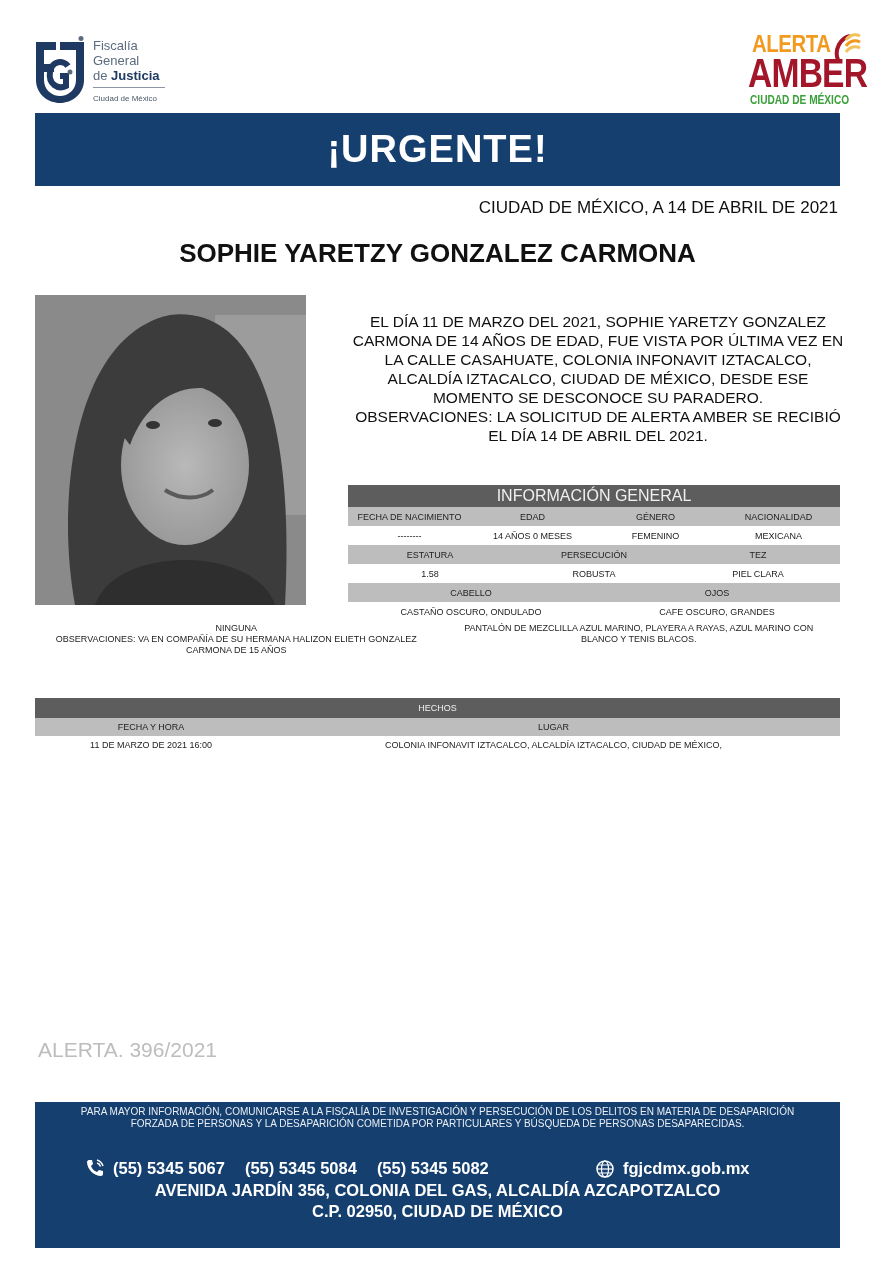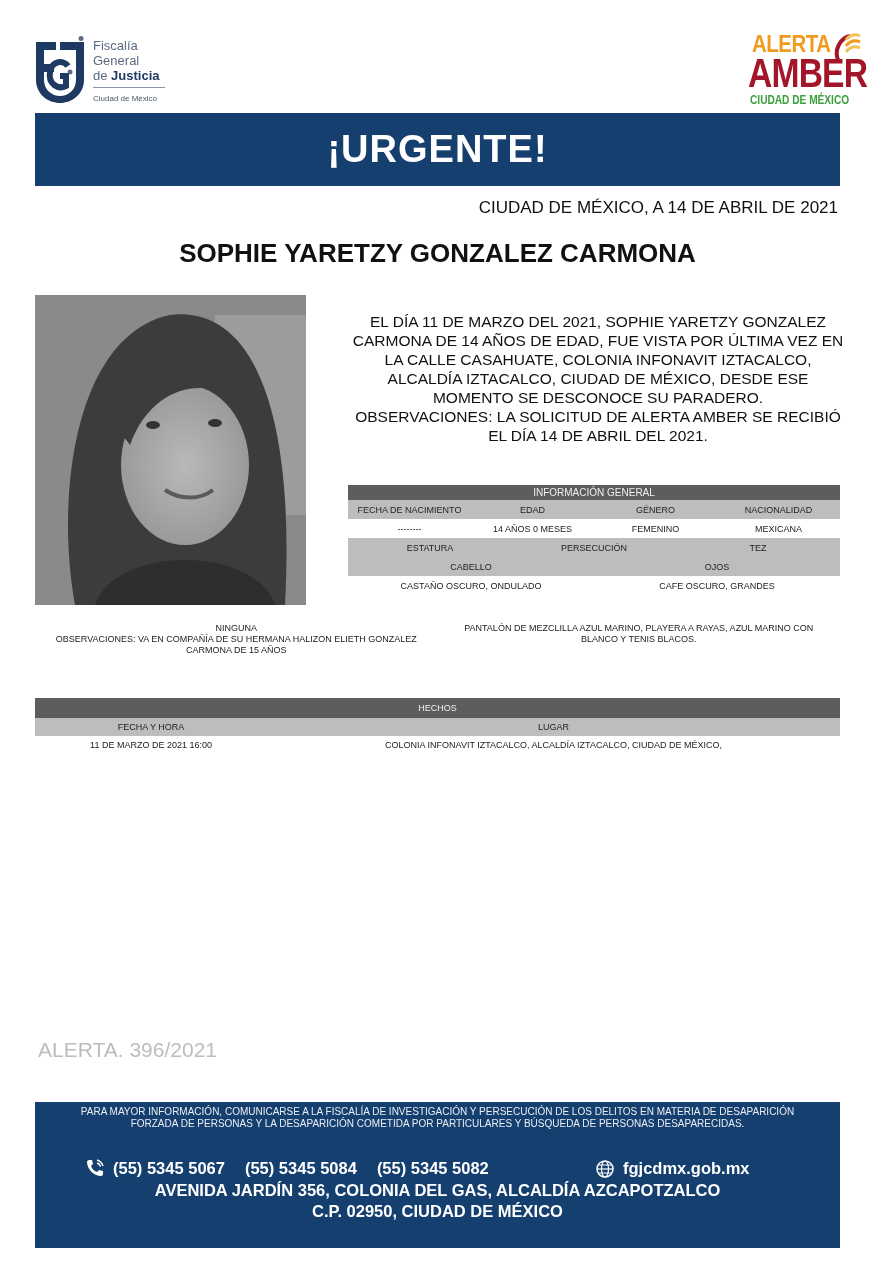--- a/index.html
+++ b/index.html
@@ -25,21 +25,21 @@
   .date-line { position: absolute; right: 37px; top: 198px; font-size: 17px; color: #111; }
   .person-name { position: absolute; left: 0; width: 875px; top: 238px; text-align: center; font-size: 26px; font-weight: bold; color: #111; }
 
   .photo { position: absolute; left: 35px; top: 295px; width: 271px; height: 310px; background: #6d6d6d; overflow: hidden; }
 
   .narrative { position: absolute; left: 348px; top: 312px; width: 500px; text-align: center; font-size: 15.5px; font-weight: normal; line-height: 19px; color: #111; }
 
   .info-table { position: absolute; left: 348px; top: 485px; width: 492px; font-size: 9px; color: #222; }
   .row { display: flex; align-items: center; text-align: center; }
   .row > div { flex: 1; }
-  .hdr-dark { background: #5d5d5d; color: #f0f0f0; height: 15px; justify-content: center; font-size: 10px; }
+  .hdr-dark { background: #5d5d5d; color: #f0f0f0; height: 22px; justify-content: center; font-size: 16px; }
   .hdr-light { background: #bdbdbd; color: #222; height: 19px; }
   .val { background: #ffffff; height: 19px; }
 
   .wide-table { position: absolute; left: 35px; width: 805px; font-size: 9px; color: #222; }
   .senas { top: 621px; }
   .senas .hdr-light { height: 18px; }
   .senas .vals { display: flex; text-align: center; line-height: 11px; padding-top: 2px; }
   .senas .vals > div { flex: 1; }
   .hechos { top: 698px; }
   .hechos .hdr-dark { height: 20px; font-size: 9px; }
@@ -134,20 +134,25 @@
   <div class="row val">
     <div>--------</div>
     <div>14 AÑOS 0 MESES</div>
     <div>FEMENINO</div>
     <div>MEXICANA</div>
   </div>
   <div class="row hdr-light">
     <div>ESTATURA</div>
     <div>PERSECUCIÓN</div>
     <div>TEZ</div>
+  </div>
+  <div class="row val">
+    <div>1.58</div>
+    <div>ROBUSTA</div>
+    <div>PIEL CLARA</div>
   </div>
   <div class="row hdr-light">
     <div>CABELLO</div>
     <div>OJOS</div>
   </div>
   <div class="row val">
     <div>CASTAÑO OSCURO, ONDULADO</div>
     <div>CAFE OSCURO, GRANDES</div>
   </div>
 </div>

